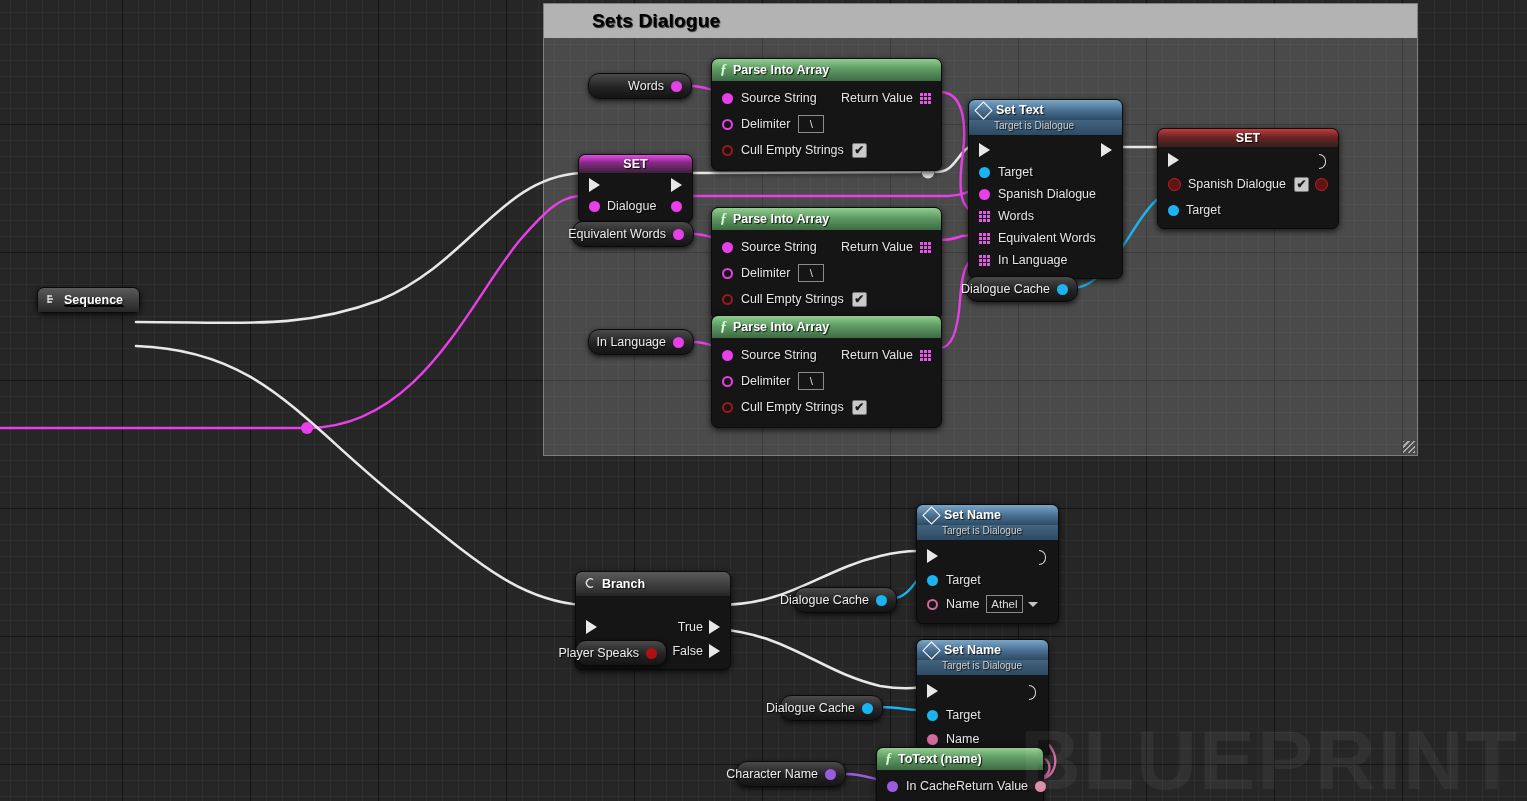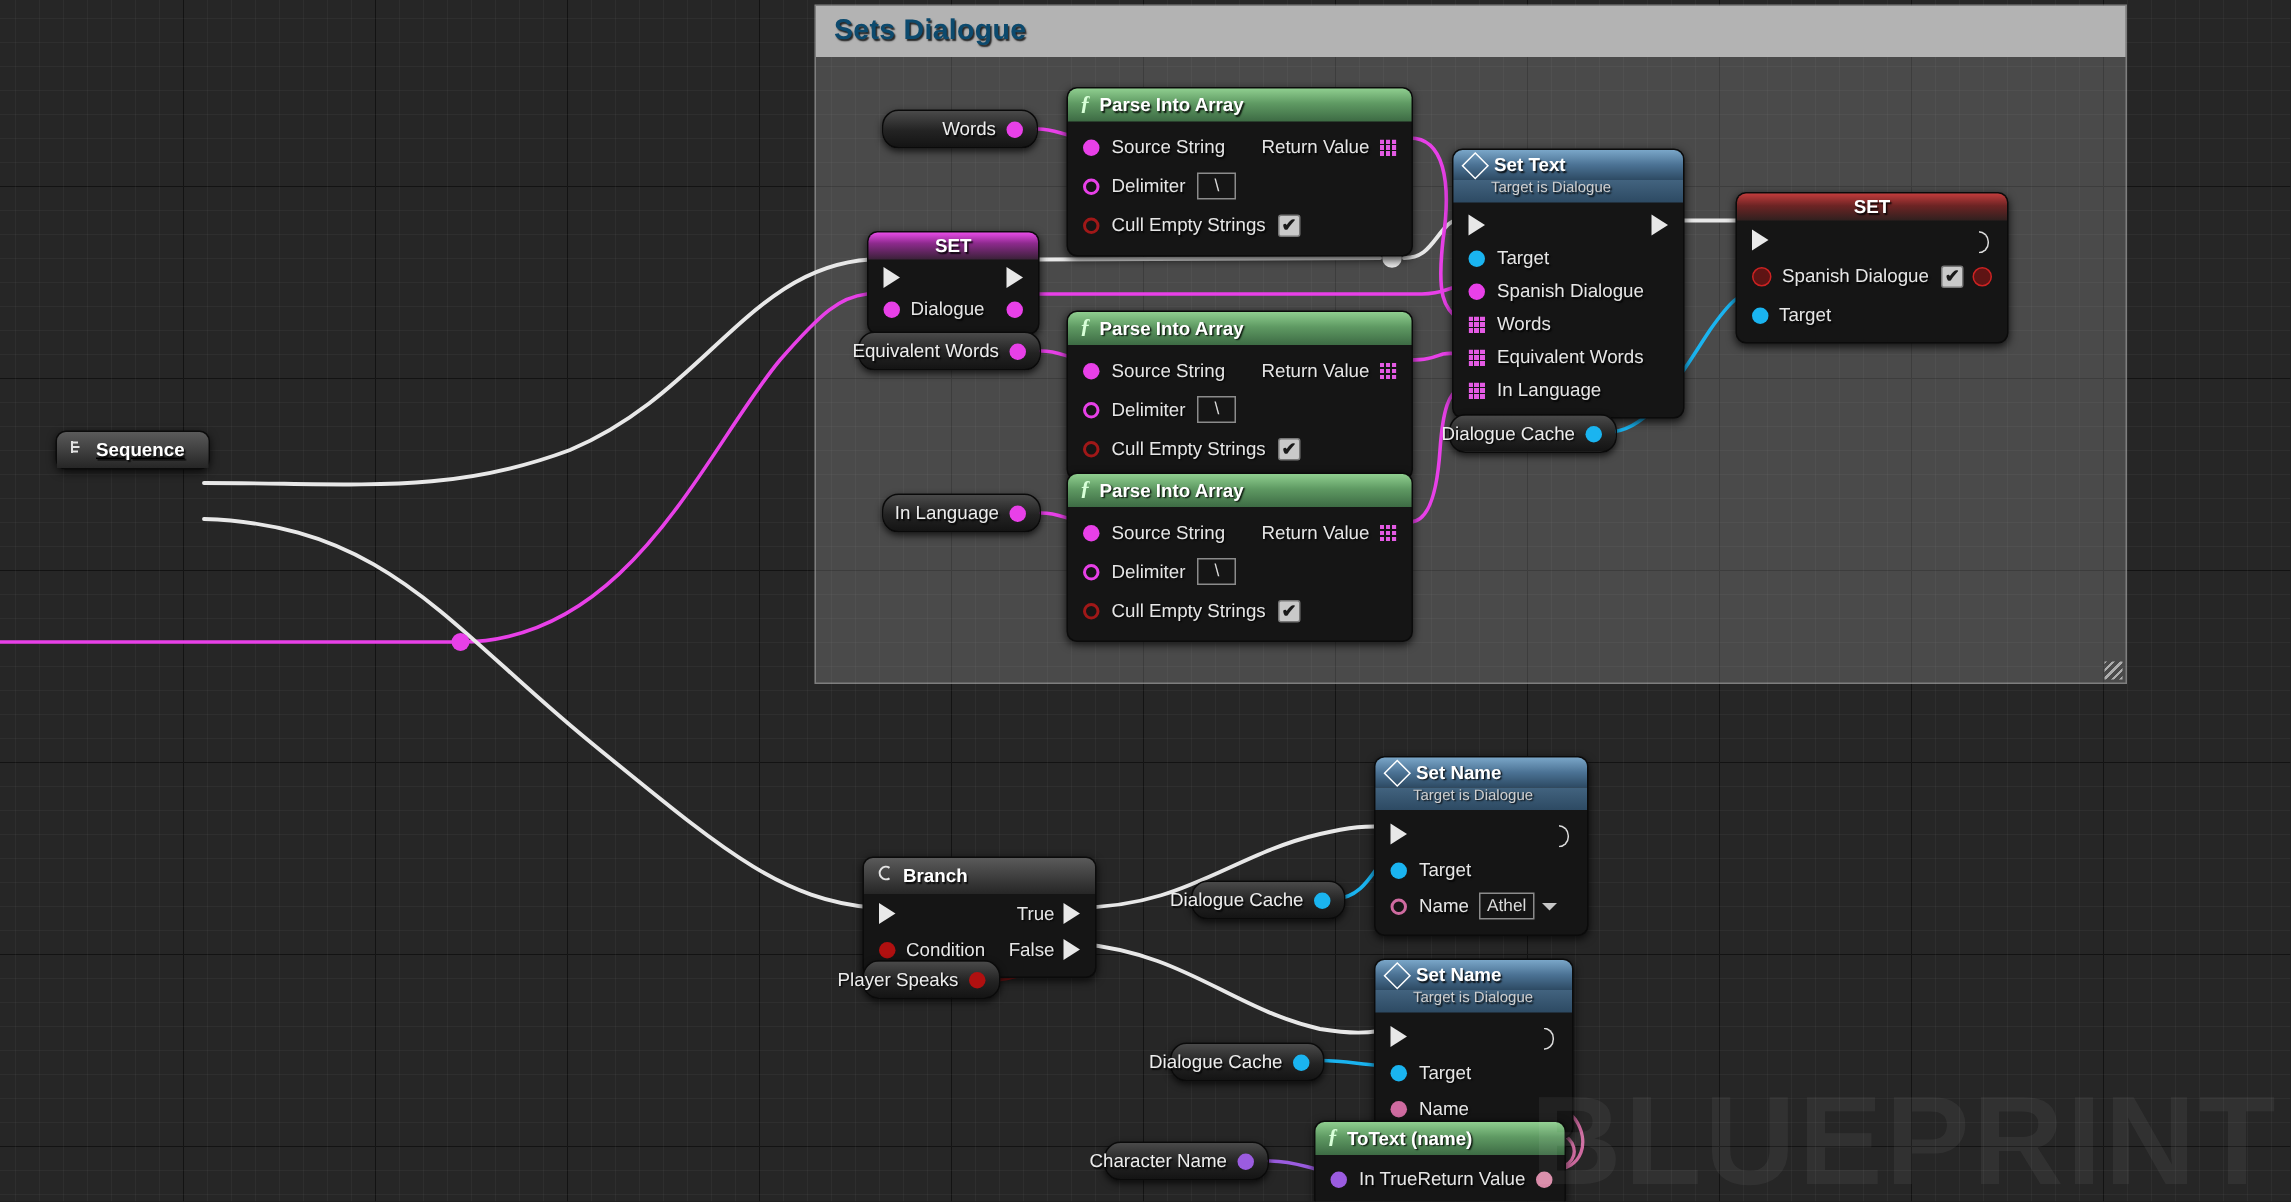--- a/index.html
+++ b/index.html
@@ -21,22 +21,22 @@
   
   #watermark{position:absolute;right:8px;bottom:-8px;font-size:84px;font-weight:bold;
      letter-spacing:2px;color:rgba(255,255,255,.055);
      font-family:"Liberation Sans",sans-serif;pointer-events:none;user-select:none;}
 
   
   .comment{position:absolute;box-sizing:border-box;
      background:rgba(160,160,160,.30);border:1px solid rgba(190,190,190,.45);}
   .comment > .cbar{position:absolute;left:0;top:0;right:0;height:34px;
      background:#b3b3b3;display:flex;align-items:center;padding-left:12px;}
-  .comment > .cbar span{font-size:19px;font-weight:bold;color:#0c4a6e;
-     text-shadow:1px 1px 1px rgba(0,0,0,.8);letter-spacing:.2px;}
+  .comment > .cbar span{font-size:19px;font-weight:bold;color:#000000;
+     text-shadow:1px 1px 1px rgba(0,0,0,.8);letter-spacing:.2px;margin-left:36px;}
   .cresize{position:absolute;right:2px;bottom:2px;width:12px;height:12px;
      background:repeating-linear-gradient(-45deg,rgba(255,255,255,.55) 0 1.5px,transparent 1.5px 4px);}
 
   
   #wires{position:absolute;inset:0;width:1527px;height:801px;pointer-events:none;}
 
   
   .node{position:absolute;border-radius:7px;box-sizing:border-box;
      background:#151515;border:1px solid #0b0b0b;
      box-shadow:0 2px 6px rgba(0,0,0,.75);overflow:visible;}
@@ -352,21 +352,21 @@
 
   <div class="node" style="left:575px;top:571px;width:156px;">
     <div class="nhead h-branch">
       <span class="branchicon">
         <svg width="12" height="12" viewBox="0 0 12 12">
             <path d="M9 2.5a4.2 4.2 0 1 0 0 7" stroke="#e4e4e4" stroke-width="1.4" fill="none"></path>
           </svg>
       </span>
       <span class="ntitle">Branch</span>
     </div>
-    <div class="nbody" style="padding:1px 0 6px 0">
+    <div class="nbody" style="padding:19px 0 6px 0">
       <div class="row" style="height:24px">
         <span class="exec"></span>
         <span class="spacer"></span>
         <span class="lbl">True</span>
         <span class="exec" style="margin-left:6px"></span>
       </div>
       <div class="row" style="height:24px">
         <span class="pin" style="background:#b01010"></span>
         <span class="lbl" style="margin-left:7px">Condition</span>
         <span class="spacer"></span>
@@ -445,21 +445,21 @@
   </div>
 
   <div class="node" style="left:876px;top:747px;width:168px;">
     <div class="nhead h-func">
       <span style="font-style:italic;font-weight:bold;color:#d8ffd8;font-size:14px;font-family:'Liberation Serif',serif;">ƒ</span>
       <span class="ntitle">ToText (name)</span>
     </div>
     <div class="nbody" style="padding:4px 0 7px 0">
       <div class="row" style="height:24px">
         <span class="pin" style="background:#9b5ce0"></span>
-        <span class="lbl" style="margin-left:8px">In True</span>
+        <span class="lbl" style="margin-left:8px">In Cache</span>
         <span class="spacer"></span>
         <span class="lbl">Return Value</span>
         <span class="pin" style="background:#d98aa8;margin-left:7px"></span>
       </div>
     </div>
   </div>
 
   <div style="position:absolute;left:301px;top:422px;width:12px;height:12px;border-radius:50%;background:#e840e8;"></div>
 
   <div id="watermark">BLUEPRINT</div>

